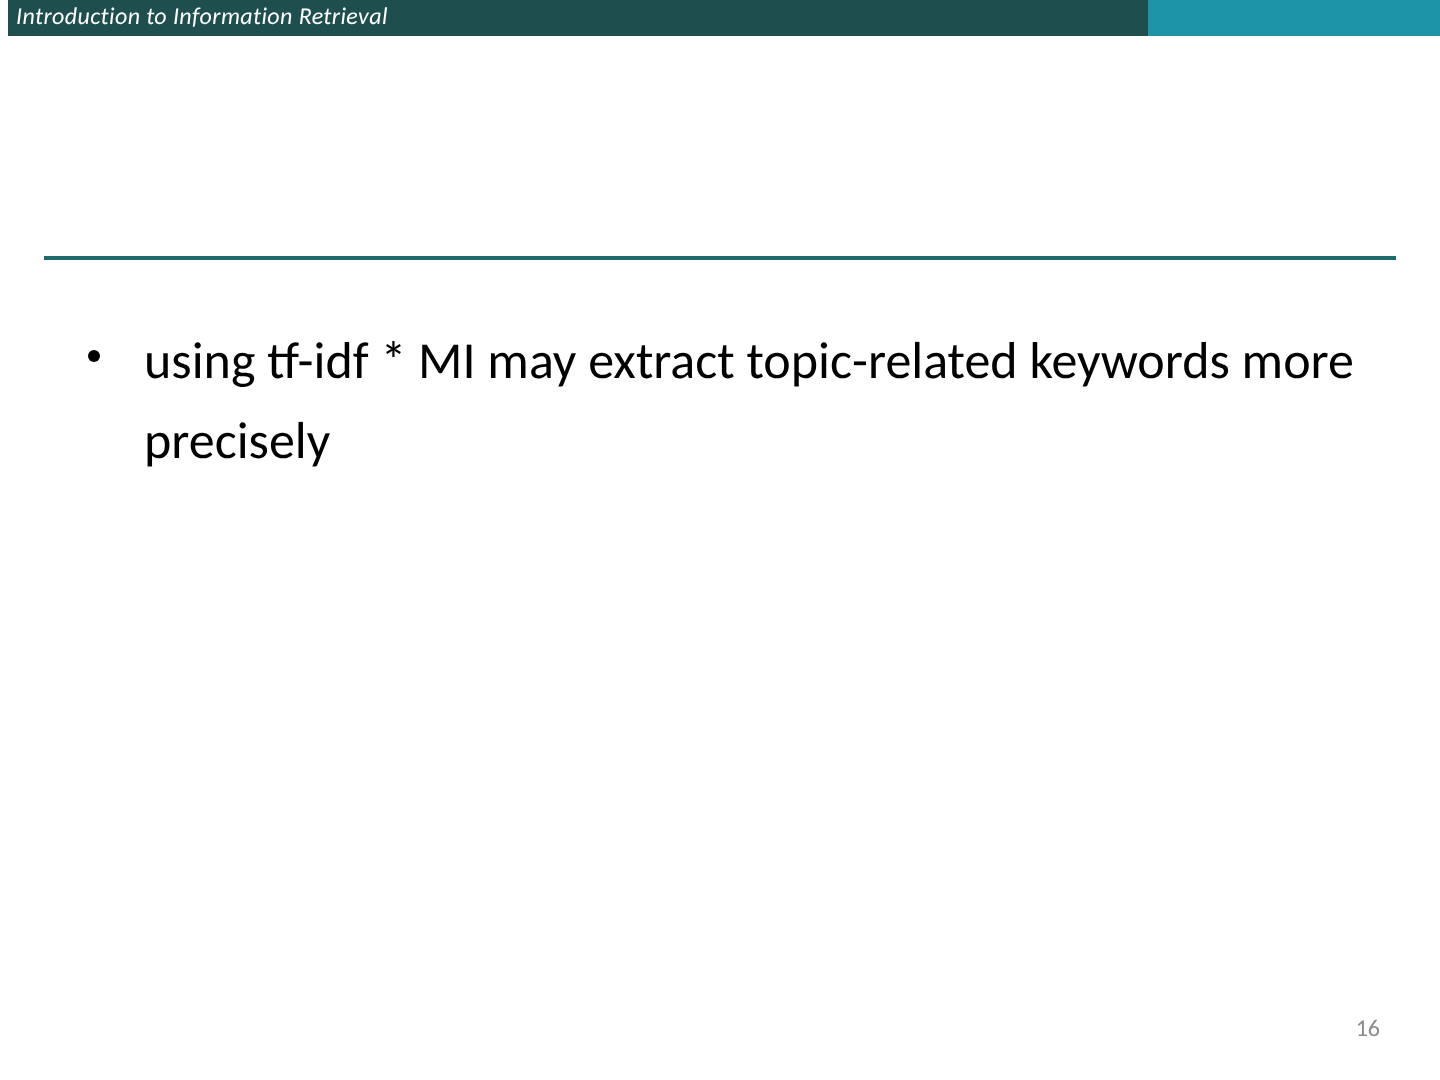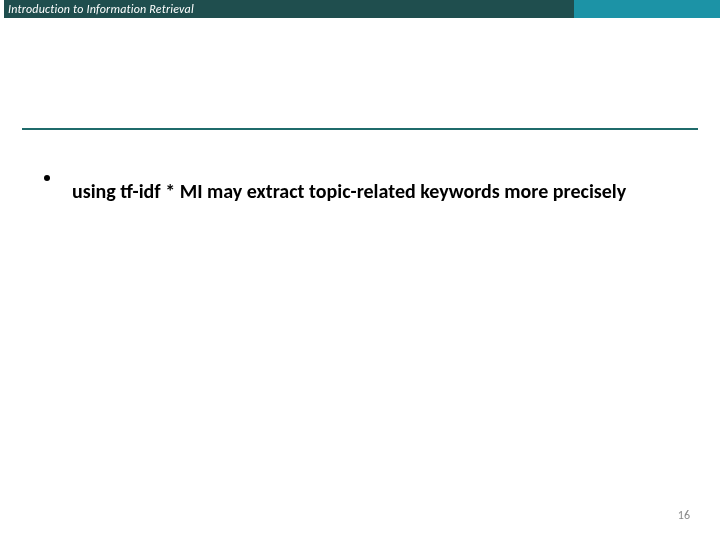--- a/index.html
+++ b/index.html
@@ -6,21 +6,21 @@
   html, body { width: 720px; height: 540px; font-family: "Segoe UI", "Calibri Light", Calibri, Arial, sans-serif; background: #ffffff; overflow: hidden; }
   .slide { position: relative; width: 720px; height: 540px; background: #ffffff; }
   .header-bar { position: absolute; top: 0; left: 4px; width: 100%; height: 18px; display: flex; }
   .header-left { background: #1f4e4e; flex: 0 0 570px; height: 100%; display: flex; align-items: center; padding-left: 4px; }
   .header-left span { color: #ffffff; font-style: italic; font-size: 12px; letter-spacing: 0.2px; }
   .header-right { background: #1c93a6; flex: 1; height: 100%; }
   .title-rule { position: absolute; top: 128px; left: 22px; width: 676px; height: 0; border-top: 2px solid #1f6b6b; }
   .body { position: absolute; top: 160px; left: 40px; width: 640px; }
   .bullet-row { display: flex; align-items: flex-start; }
   .bullet-dot { flex: 0 0 auto; width: 6px; height: 6px; background: #000; border-radius: 50%; margin-top: 15px; margin-right: 22px; margin-left: 4px; }
-  .bullet-text { font-size: 20px; color: #000; line-height: 1.55; font-weight: 700; margin-top: 16px; }
+  .bullet-text { font-size: 26px; color: #000; line-height: 1.55; font-weight: 400; }
   .page-num { position: absolute; bottom: 18px; right: 30px; font-size: 12px; color: #8b8b8b; }
 </style>
 </head>
 <body>
 
 <div class="slide">
 
   <div class="header-bar">
     <div class="header-left">
       <span>Introduction to Information Retrieval</span>

